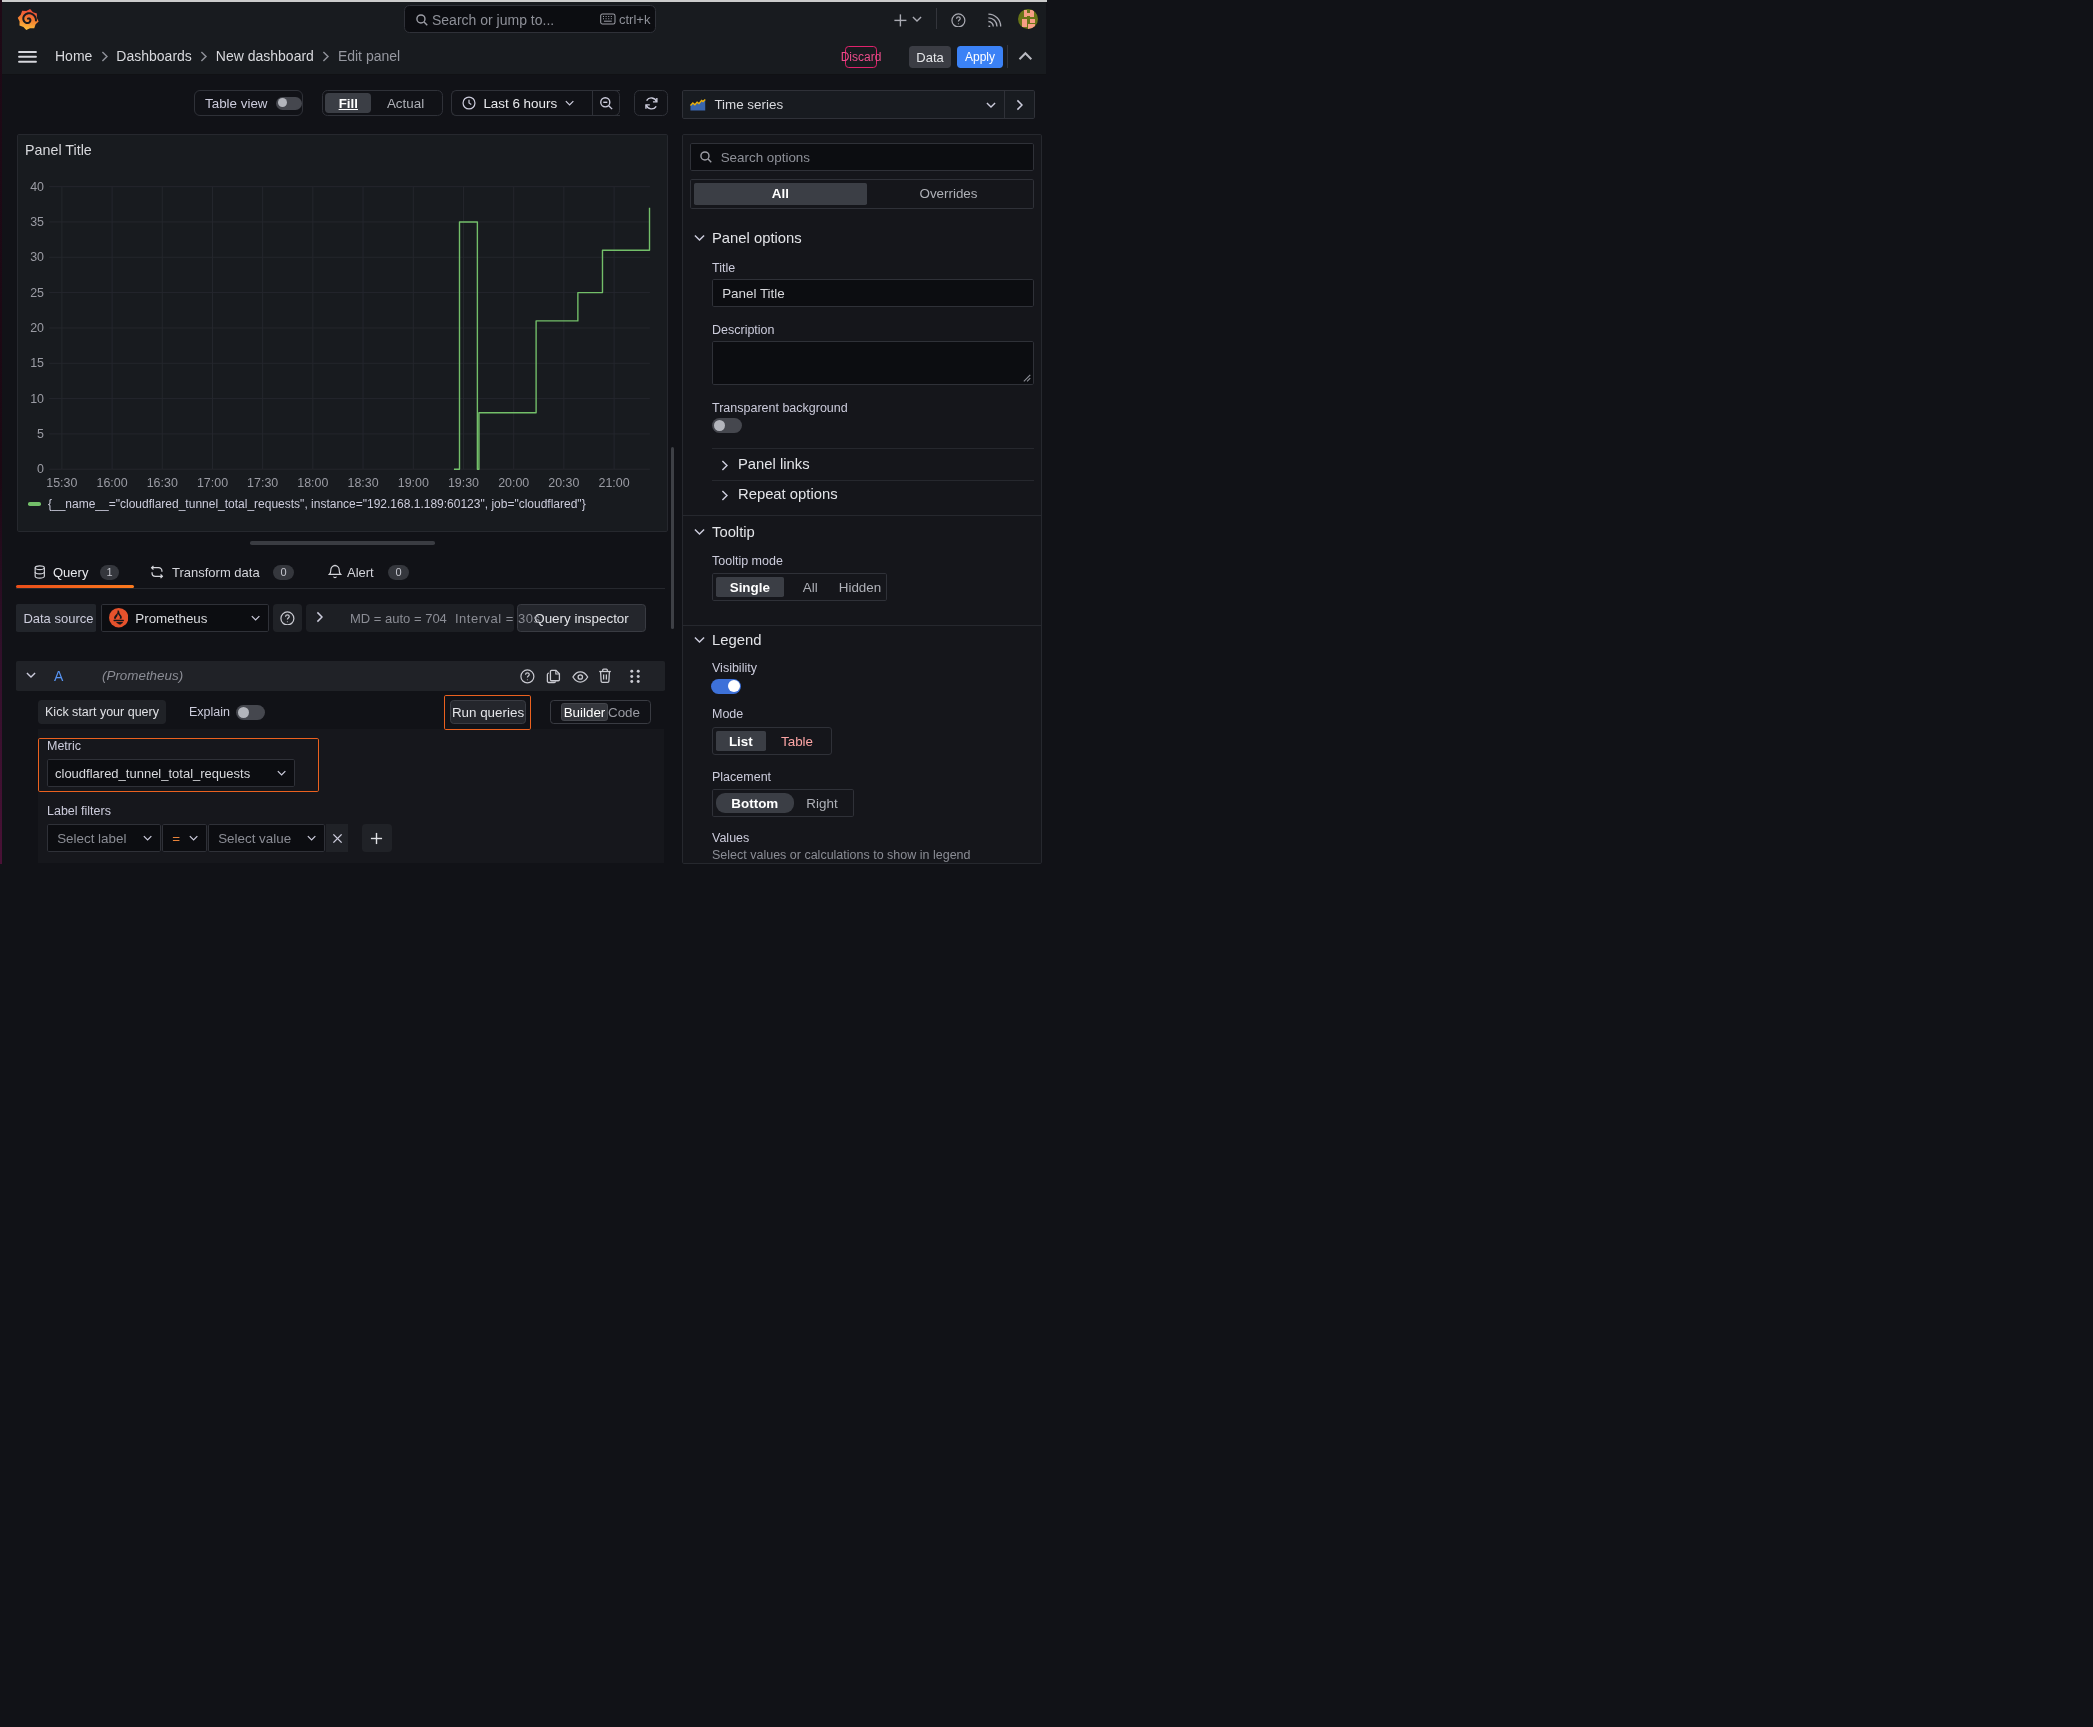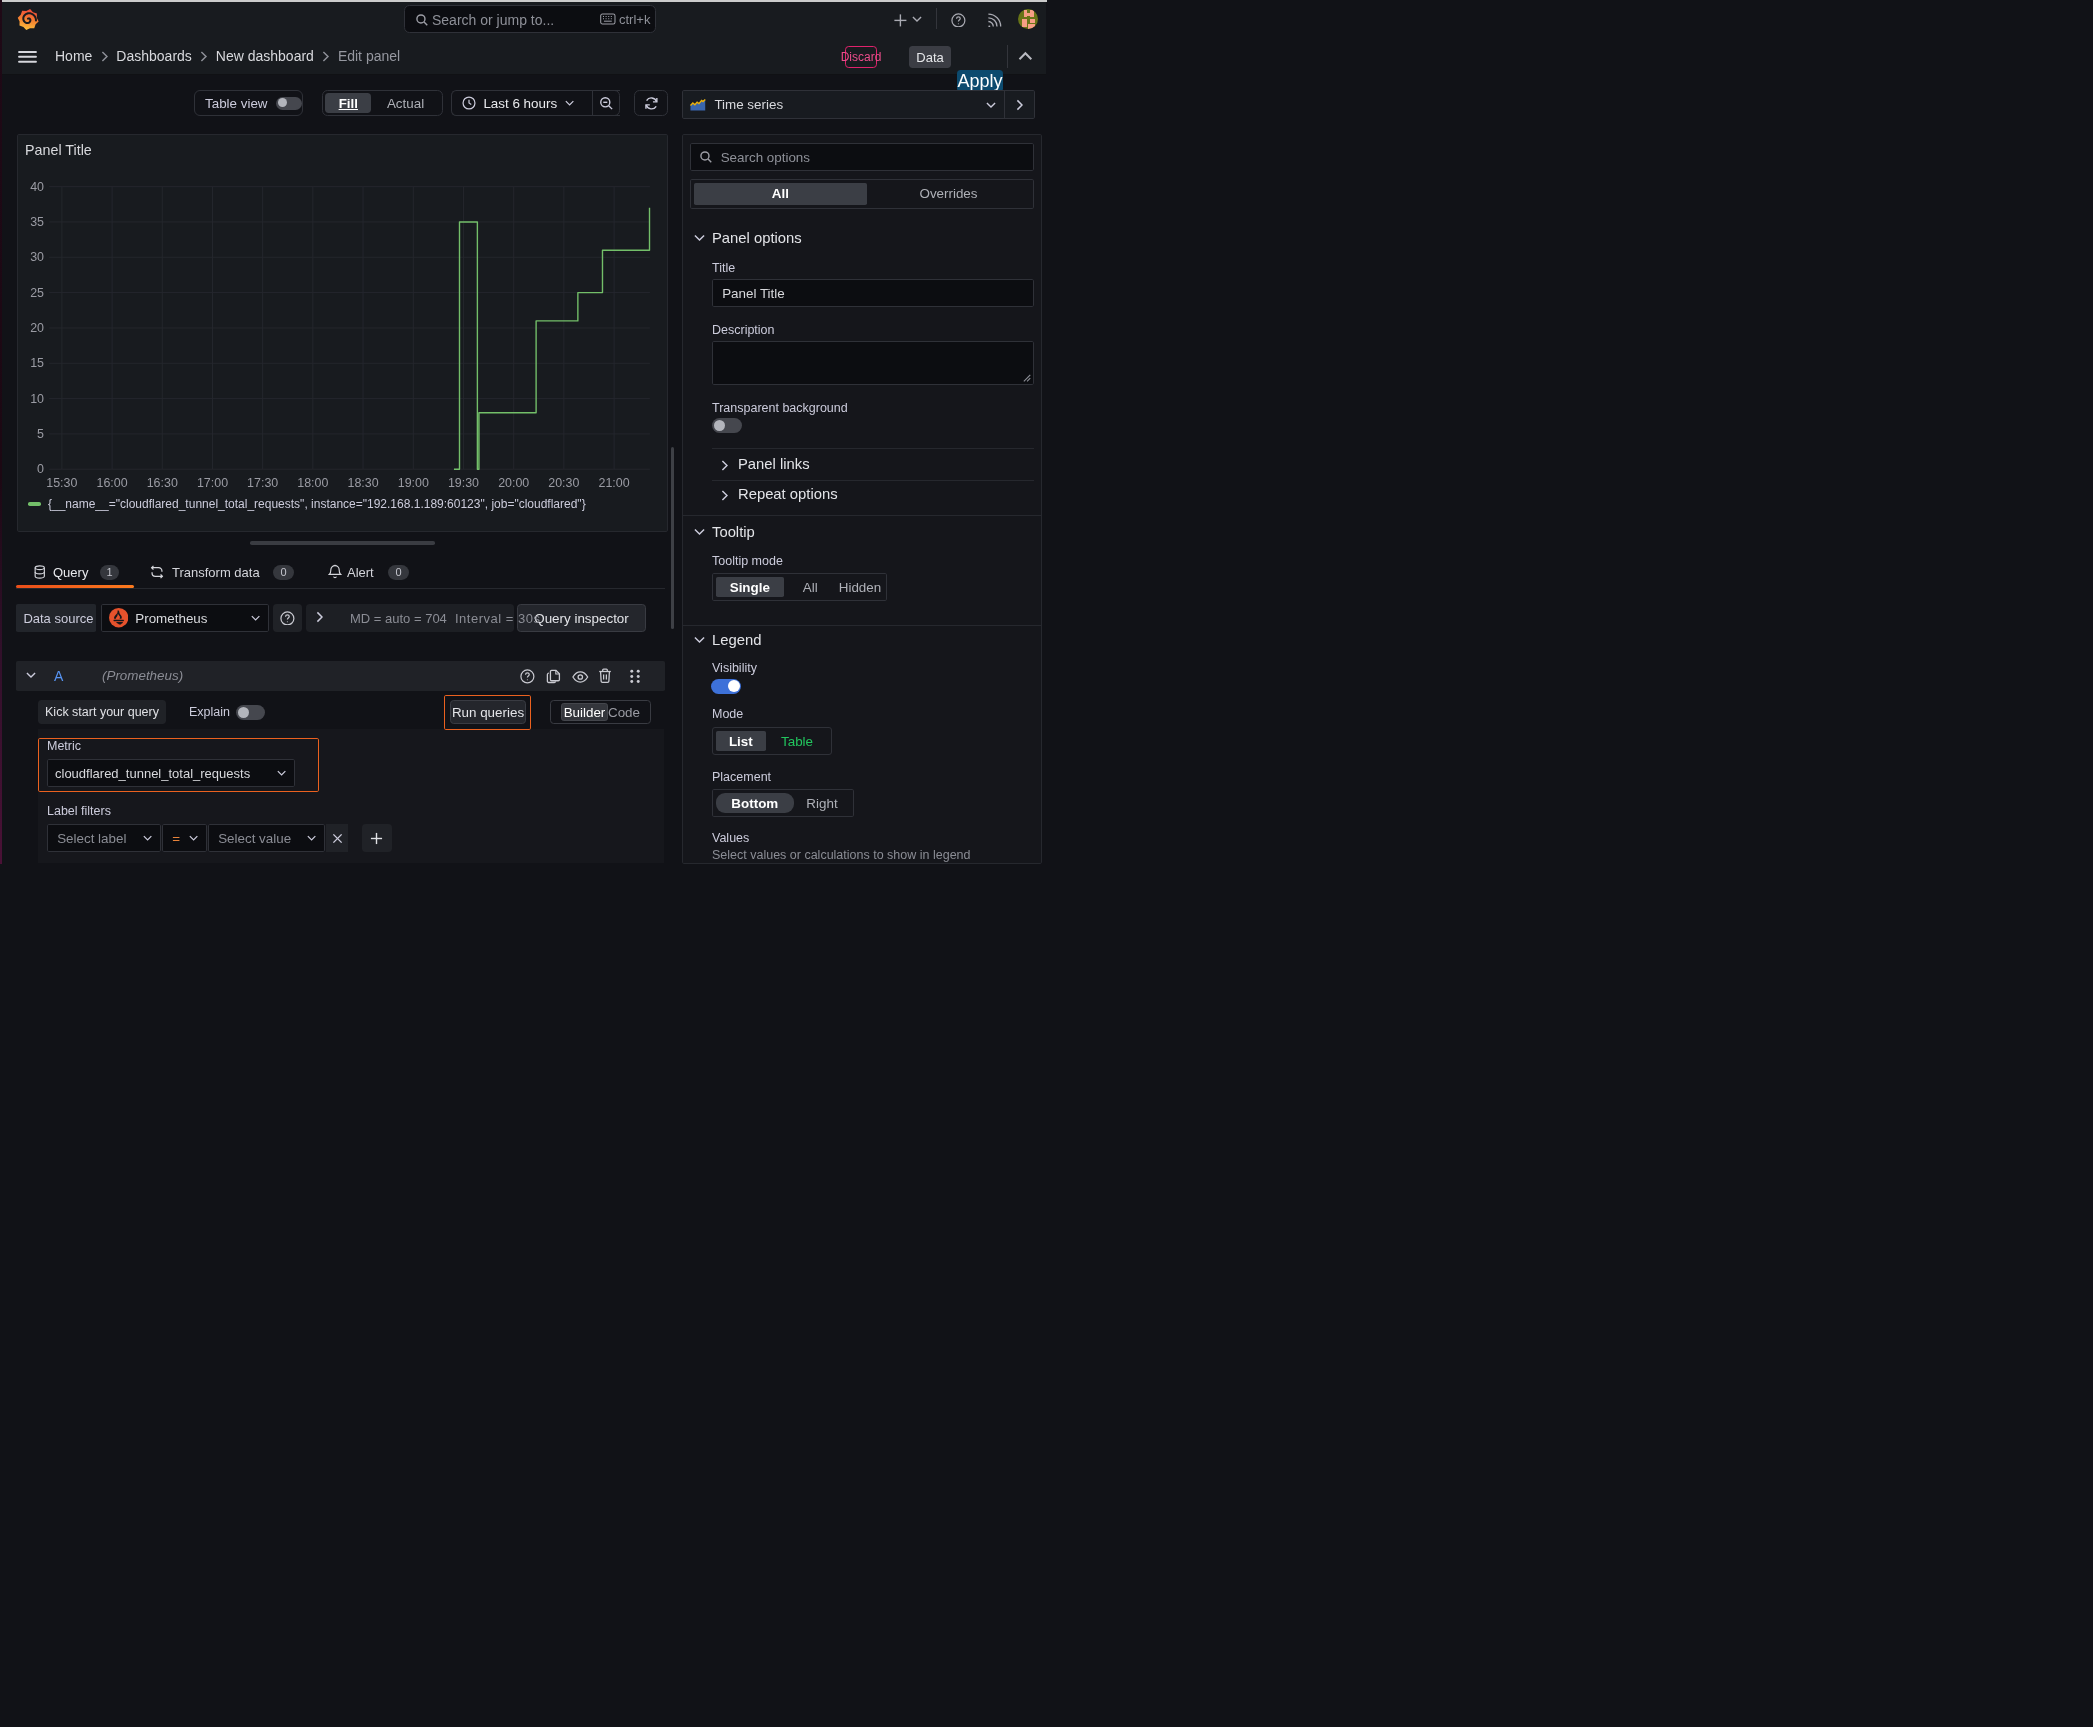--- a/index.html
+++ b/index.html
@@ -109,21 +109,21 @@
       <polyline points="1.5,1 6.5,6 1.5,11"></polyline>
     </svg>
   <span>New dashboard</span>
   <svg style="margin:0 8.3px;" width="7.4" height="11" viewBox="0 0 8 12" fill="none" stroke="#8e9098" stroke-width="1.6">
       <polyline points="1.5,1 6.5,6 1.5,11"></polyline>
     </svg>
   <span style="color:#9698a0;">Edit panel</span>
 </div>
 <div class="abs btn" style="left:845px;top:46px;width:32px;height:22px;border:0.9px solid #e0226c;color:#eb4d8b;background:transparent;font-size:12px;">Discard</div>
 <div class="abs btn" style="left:909px;top:46px;width:42px;height:22px;background:#3b3d44;color:#e6e7ea;font-size:13px;">Data</div>
-<div class="abs btn" style="left:957px;top:46px;width:46px;height:22px;background:#0c4a6e;color:#ffffff;font-size:18px;margin-top:24px;">Apply</div>
+<div class="abs btn" style="left:957px;top:46px;width:46px;height:22px;background:#3b82f6;color:#ffffff;font-size:12px;">Apply</div>
 <div class="abs" style="left:1007px;top:45px;width:0.9px;height:23px;background:#33353b;"></div>
 <div class="abs" style="left:1018px;top:51px;">
   <svg width="14.8" height="10" viewBox="0 0 16 11" fill="none" stroke="#b9bac1" stroke-width="2.2">
       <polyline points="1.5,9 8,2.5 14.5,9"></polyline>
     </svg>
 </div>
 
 <div class="abs" style="left:194px;top:90px;width:109px;height:26px;border:0.9px solid #2f3138;border-radius:6px;display:flex;align-items:center;">
   <span style="margin-left:10px;font-size:13.4px;color:#ccccdc;">Table view</span>
   <span style="margin-left:8.3px;width:26px;height:13px;border-radius:7.4px;background:#45474e;position:relative;display:inline-block;">
@@ -474,21 +474,21 @@
     </svg>
 </div>
 <div class="abs" style="left:712px;top:632px;font-size:14.8px;font-weight:500;color:#e3e4e8;">Legend</div>
 <div class="abs" style="left:712px;top:661px;font-size:12.5px;font-weight:500;color:#ccccdc;">Visibility</div>
 <div class="abs" style="left:711px;top:679px;width:30px;height:14.8px;border-radius:8.3px;background:#3d71d9;">
   <span style="position:absolute;right:1.4px;top:1.4px;width:12px;height:12px;border-radius:50%;background:#ffffff;"></span>
 </div>
 <div class="abs" style="left:712px;top:707px;font-size:12.5px;font-weight:500;color:#ccccdc;">Mode</div>
 <div class="abs" style="left:712px;top:727px;width:120px;height:28px;border:0.9px solid #2f3138;border-radius:3px;display:flex;padding:2.8px;justify-content:flex-end;">
   <span class="seg" style="width:50px;display:flex;align-items:center;justify-content:center;color:#fff;font-weight:700;font-size:13.4px;border-radius:1.8px;">List</span>
-  <span style="flex:1;display:flex;align-items:center;justify-content:center;color:#22c55e;font-size:13.4px;">Table</span>
+  <span style="flex:1;display:flex;align-items:center;justify-content:center;color:#fca5a5;font-size:13.4px;">Table</span>
 </div>
 <div class="abs" style="left:712px;top:770px;font-size:12.5px;font-weight:500;color:#ccccdc;">Placement</div>
 <div class="abs" style="left:712px;top:789px;width:142px;height:28px;border:0.9px solid #2f3138;border-radius:1.8px;display:flex;padding:2.8px;">
   <span class="seg" style="width:78px;display:flex;align-items:center;justify-content:center;color:#fff;font-weight:700;font-size:13.4px;border-radius:9px;">Bottom</span>
   <span style="flex:1;display:flex;align-items:center;justify-content:center;color:#aeb0b7;font-size:13.4px;">Right</span>
 </div>
 <div class="abs" style="left:712px;top:831px;font-size:12.5px;font-weight:500;color:#ccccdc;">Values</div>
 <div class="abs" style="left:712px;top:848px;font-size:12.5px;color:#8b8d95;">Select values or calculations to show in legend</div>
 
 

